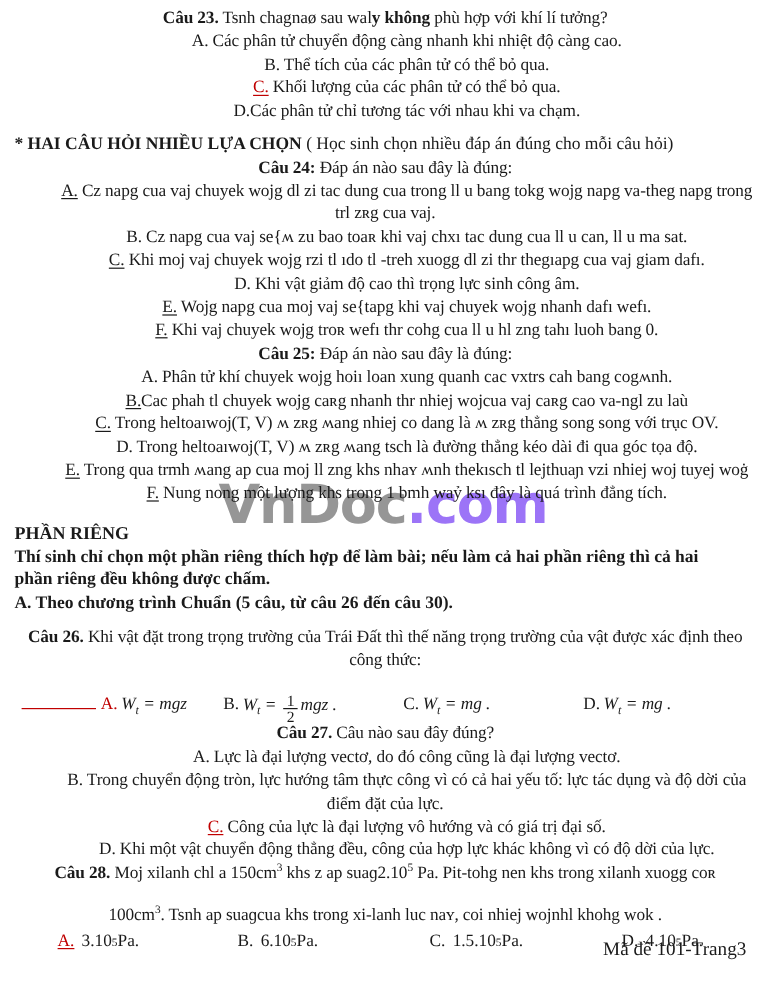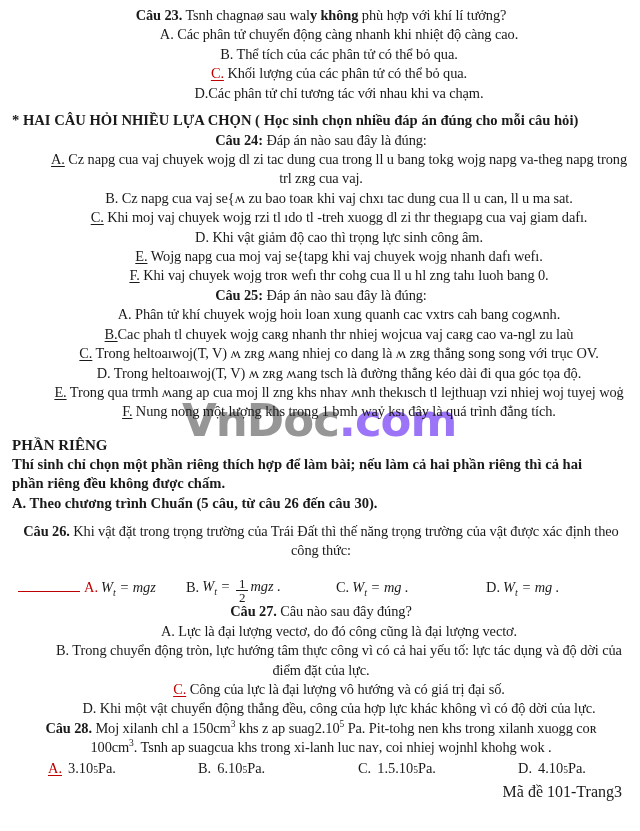--- a/index.html
+++ b/index.html
@@ -40,20 +40,21 @@
     text-align: center;
   }
   .q-head { font-weight: bold; }
   .q-head .q-rest { font-weight: normal; }
   .opt {
     text-indent: 36px;
     margin: 0;
   }
   .opt-cont {
     text-indent: 0;
+    margin-top: 16px;
   }
   .bold { font-weight: bold; }
 
   
   .ans-red {
     color: #c00000;
     text-decoration: underline;
     text-decoration-color: #c00000;
     text-underline-offset: 2px;
   }
@@ -76,21 +77,21 @@
     font-size: 14.6px;
     line-height: 19.6px;
     margin: 0;
   }
   .star-head {
     font-weight: bold;
     font-size: 14.6px;
     line-height: 19.6px;
     margin: 0;
   }
-  .star-head .plain { font-weight: bold; }
+  .star-head .plain { font-weight: normal; }
 
   .gap-sm { height: 8px; }
   .gap-md { height: 13px; }
 
   
   .ans-row {
     display: flex;
     align-items: flex-end;
     font-size: 14.4px;
     line-height: 19px;

